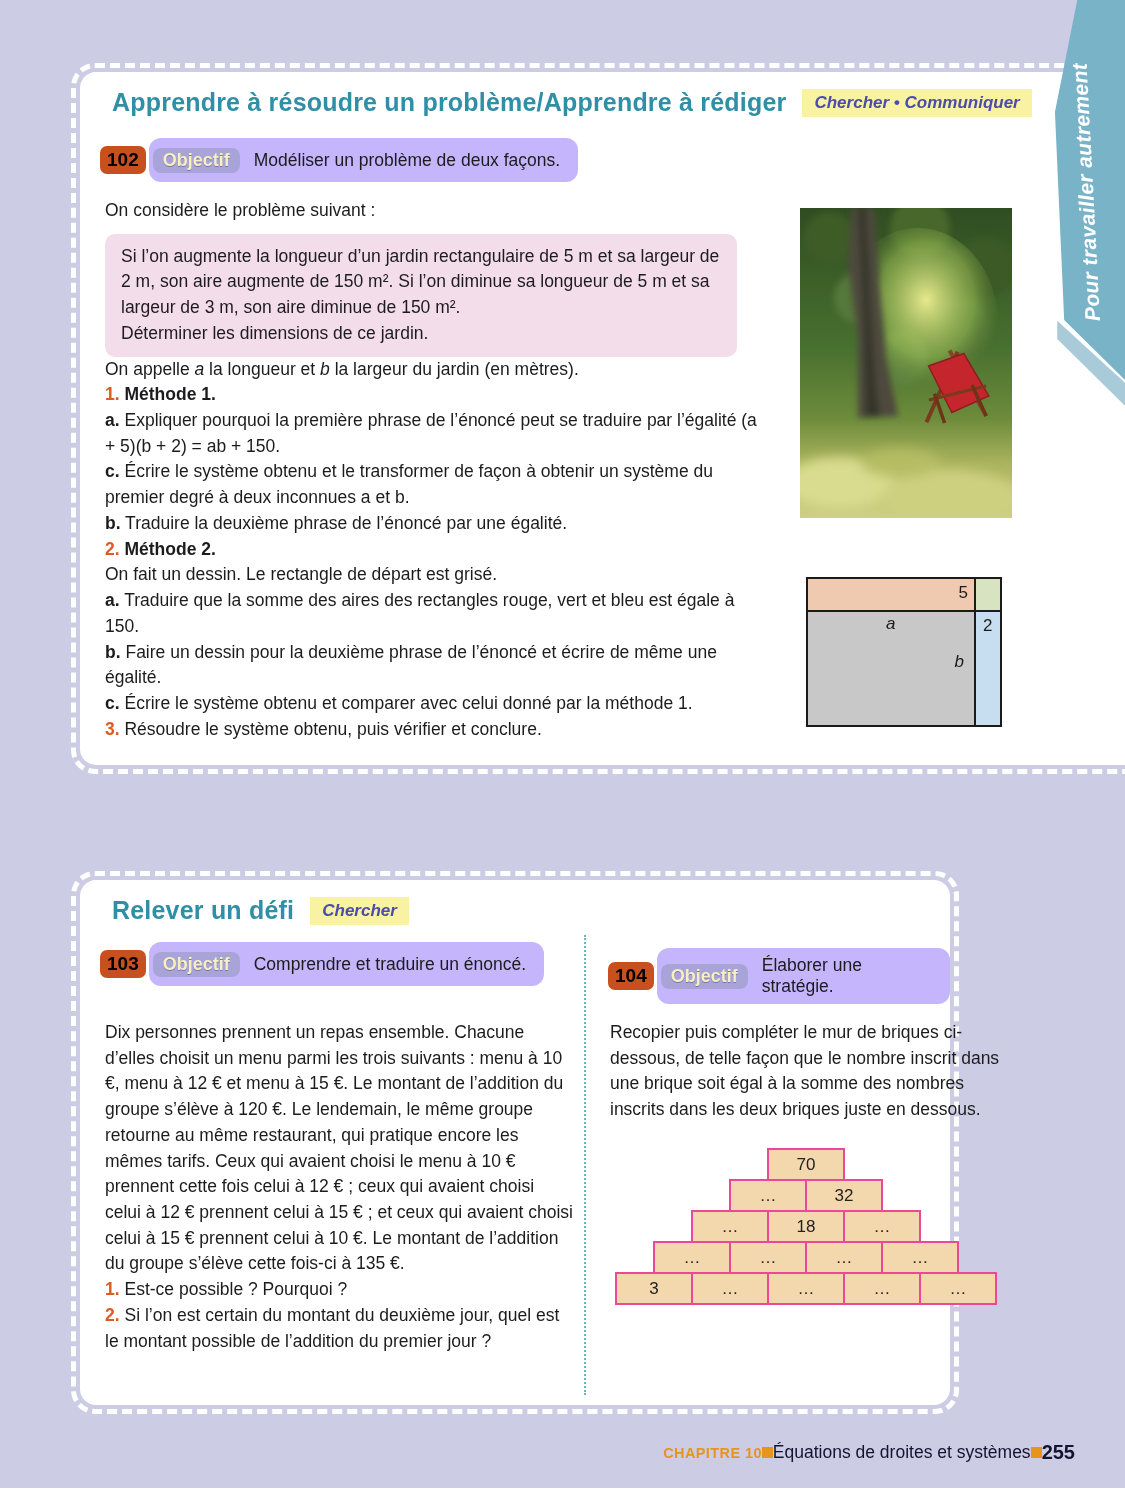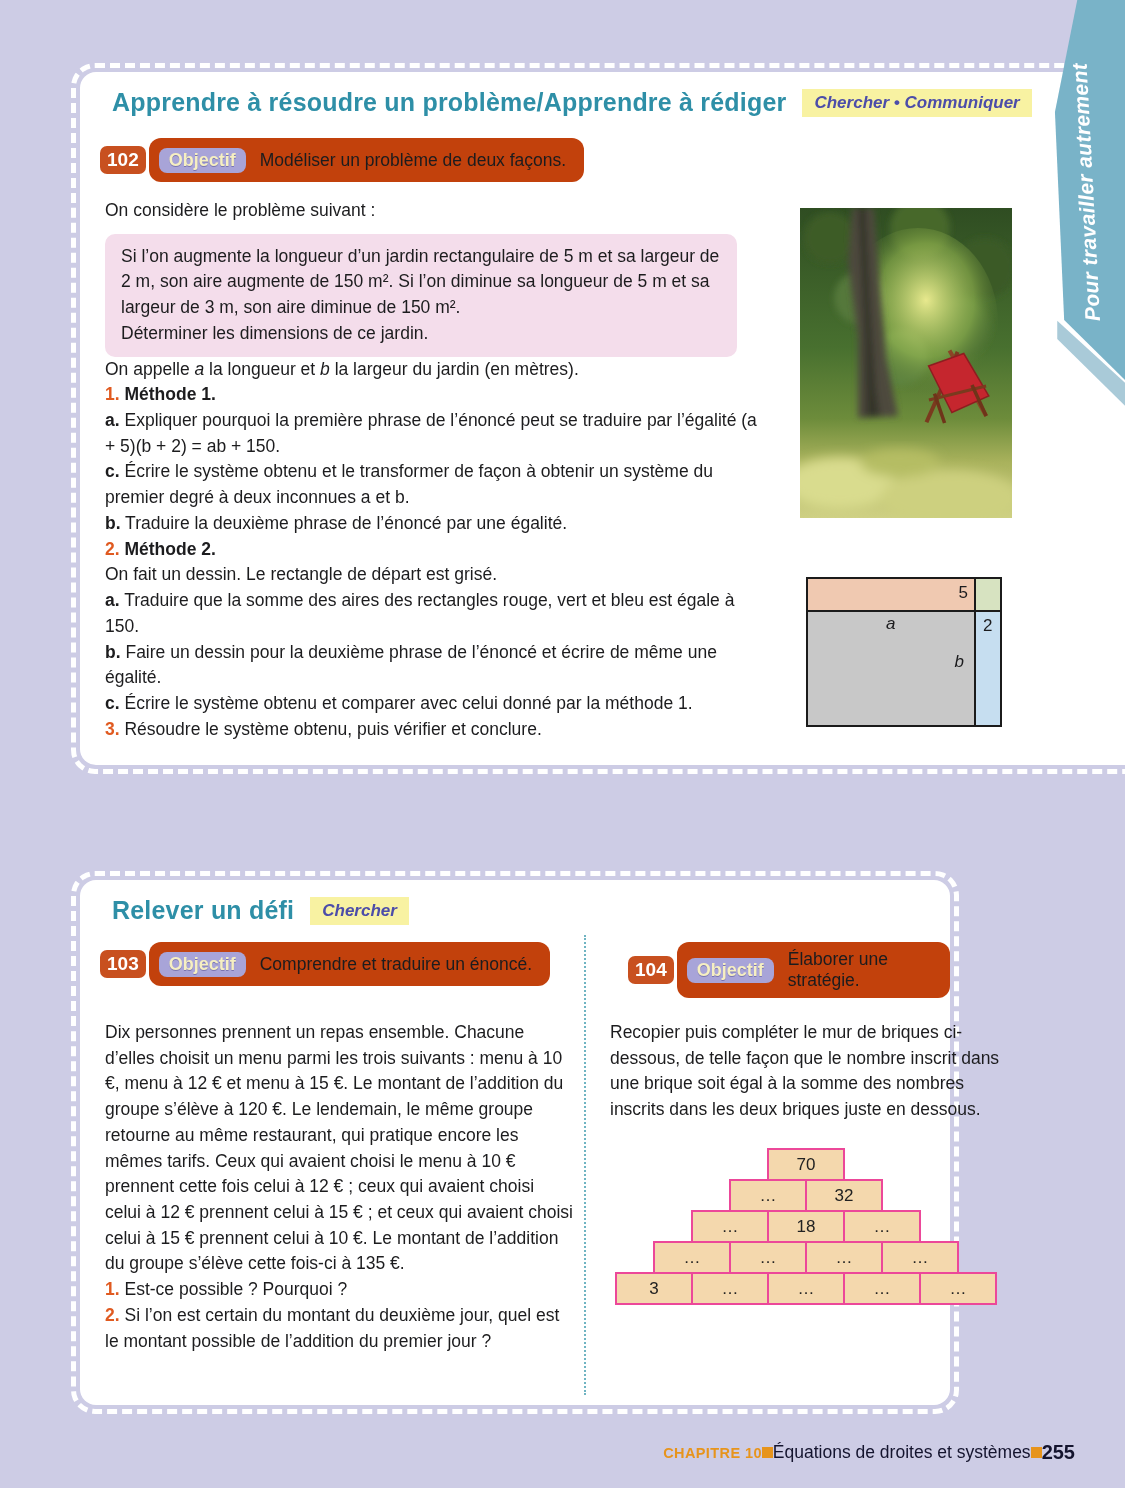--- a/index.html
+++ b/index.html
@@ -43,26 +43,26 @@
   #panel2{left:80px;top:880px;width:870px;height:525px;}
   .title-row{position:absolute;left:32px;top:16px;display:flex;align-items:center;gap:16px;}
   .panel-title{color:#2e8fa7;font-size:25px;font-weight:bold;letter-spacing:.2px;white-space:nowrap;}
   .skills-badge{
     background:#f8f2a2;color:#4c4da9;font-weight:bold;font-style:italic;
     font-size:17px;padding:4px 12px;white-space:nowrap;
   }
   
   .ex-row{position:absolute;display:flex;align-items:center;gap:3px;}
   .num-badge{
-    background:#c8501f;color:#ffffff;font-weight:bold;font-size:19px;
+    background:#c8501f;color:#000000;font-weight:bold;font-size:19px;
     border-radius:7px;padding:3px 7px;line-height:1.2;
   }
   .obj-box{
-    background:#c2410c;border-radius:12px;display:flex;align-items:center;gap:14px;
-    padding:7px 18px 7px 10px;min-height:30px;justify-content:center;
+    background:#c4b5fd;border-radius:12px;display:flex;align-items:center;gap:14px;
+    padding:7px 18px 7px 4px;min-height:30px;justify-content:center;
   }
   .obj-badge{
     background:#a8a4d8;color:#f6efc2;font-weight:bold;font-size:18px;
     border-radius:8px;padding:2px 10px;text-shadow:0 1px 0 rgba(90,85,150,.6);
   }
   .obj-text{font-size:17.5px;}
   
   .flow{position:absolute;font-size:17.5px;line-height:1.47;}
   .flow p{margin:0;}
   .problem-box{
@@ -243,21 +243,21 @@
       <span class="obj-badge">Objectif</span>
       <span class="obj-text">Comprendre et traduire un énoncé.</span>
     </span>
   </div>
   <div class="flow" style="left:25px;top:140px;width:468px;">
     <p>Dix personnes prennent un repas ensemble. Chacune d’elles choisit un menu parmi les trois suivants : menu à 10 €, menu à 12 € et menu à 15 €. Le montant de l’addition du groupe s’élève à 120 €. Le lendemain, le même groupe retourne au même restaurant, qui pratique encore les mêmes tarifs. Ceux qui avaient choisi le menu à 10 € prennent cette fois celui à 12 € ; ceux qui avaient choisi celui à 12 € prennent celui à 15 € ; et ceux qui avaient choisi celui à 15 € prennent celui à 10 €. Le montant de l’addition du groupe s’élève cette fois-ci à 135 €.</p>
     <p><span class="qnum">1.</span> <span>Est-ce possible ? Pourquoi ?</span></p>
     <p><span class="qnum">2.</span> <span>Si l’on est certain du montant du deuxième jour, quel est le montant possible de l’addition du premier jour ?</span></p>
   </div>
 
-  <div class="ex-row" style="left:528px;top:62px;margin-left:20px;">
+  <div class="ex-row" style="left:528px;top:68px;">
     <span class="num-badge">104</span>
     <span class="obj-box">
       <span class="obj-badge">Objectif</span>
       <span class="obj-text">Élaborer une stratégie.</span>
     </span>
   </div>
   <div class="flow" style="left:530px;top:140px;width:392px;">
     <p>Recopier puis compléter le mur de briques ci-dessous, de telle façon que le nombre inscrit dans une brique soit égal à la somme des nombres inscrits dans les deux briques juste en dessous.</p>
   </div>
 

